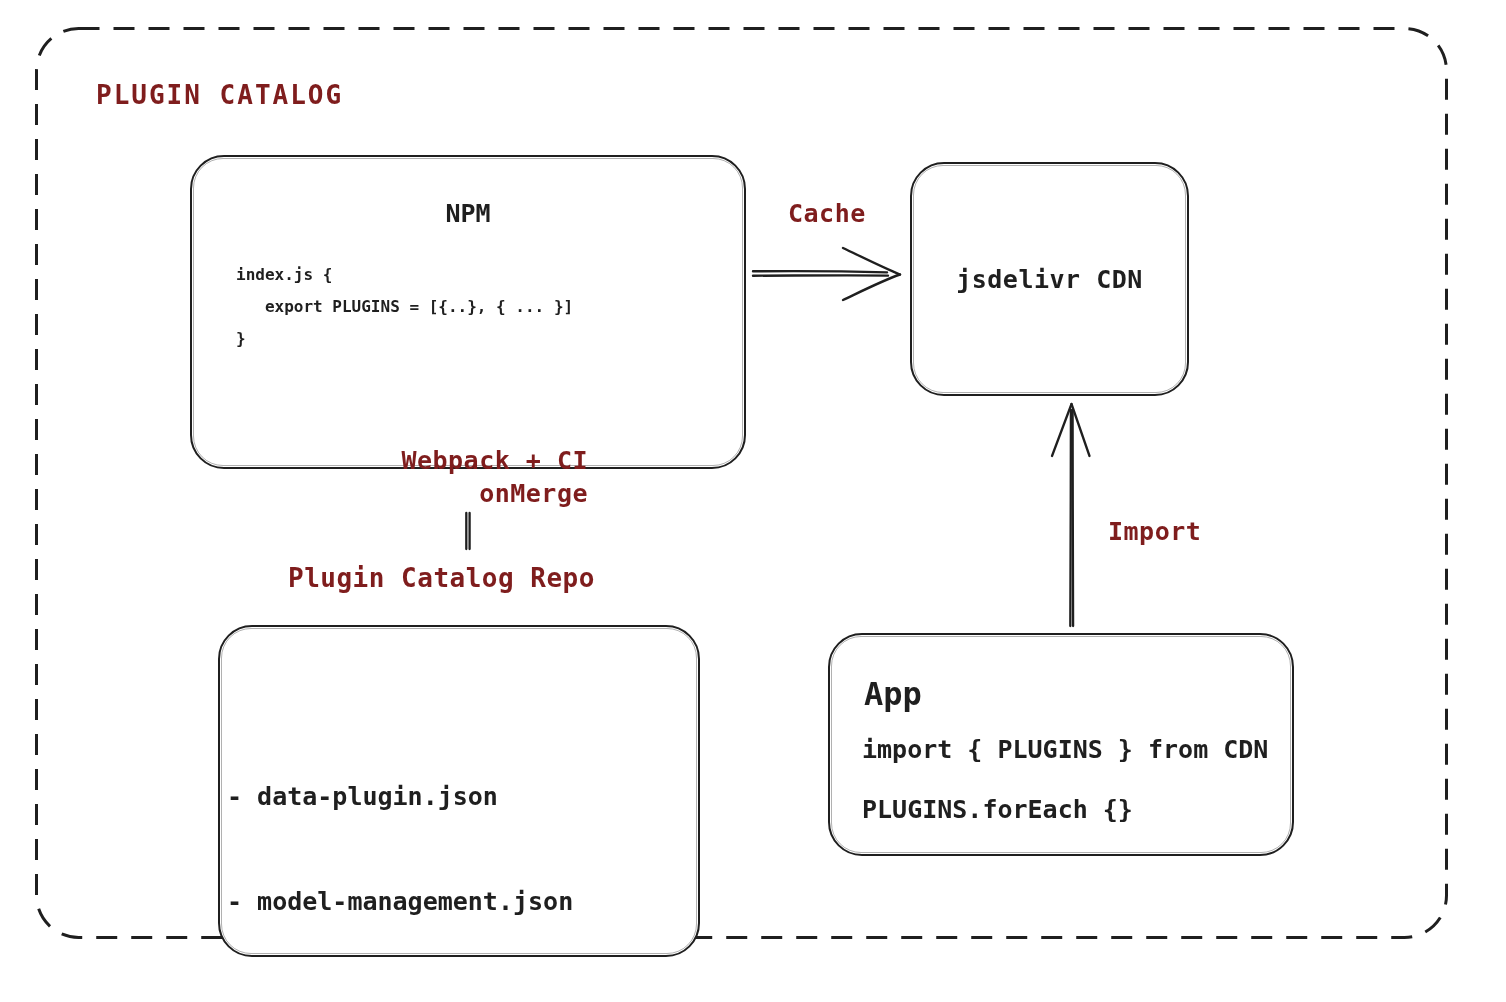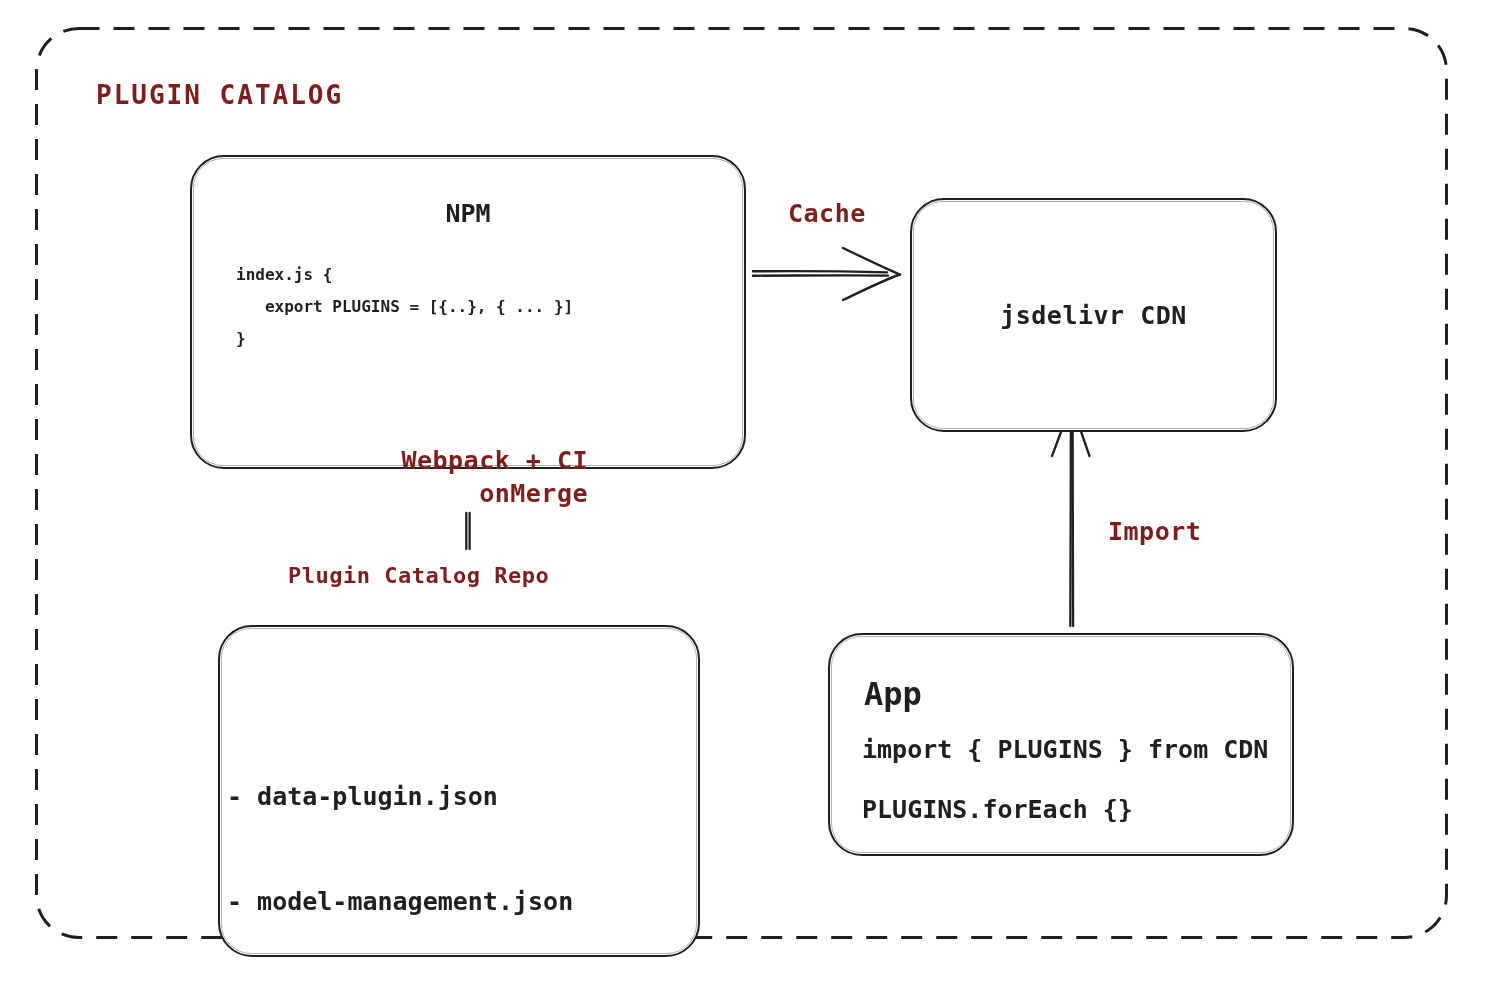--- a/index.html
+++ b/index.html
@@ -45,22 +45,22 @@
   .node::before {
     content: "";
     position: absolute;
     inset: 1px;
     border: 1px solid rgba(31,31,31,0.35);
     border-radius: 30px;
     pointer-events: none;
   }
 
   .npm-box   { left: 190px; top: 155px; width: 556px; height: 314px; }
-  .cdn-box   { left: 910px; top: 162px; width: 367px; height: 234px;
-               display: flex; align-items: center; justify-content: center; margin-top: 36px; }
+  .cdn-box   { left: 910px; top: 162px; width: 279px; height: 234px;
+               display: flex; align-items: center; justify-content: center; }
   .repo-box  { left: 218px; top: 625px; width: 482px; height: 332px; }
   .app-box   { left: 828px; top: 633px; width: 466px; height: 223px; }
 
   .npm-title {
     position: absolute;
     left: 0; right: 0;
     top: 42px;
     text-align: center;
     font-size: 25px;
     font-weight: 700;
@@ -100,21 +100,21 @@
 
   .diagram-title { left: 96px;  top: 80px;  font-size: 26px; letter-spacing: 2px; }
   .cache-label   { left: 788px; top: 199px; }
   .import-label  { left: 1108px; top: 517px; }
   .webpack-label {
     left: 348px; top: 444px; width: 240px;
     text-align: right;
     white-space: pre-line;
     line-height: 33px;
   }
-  .repo-label { left: 288px; top: 563px; font-size: 22px; }
+  .repo-label { left: 288px; top: 563px; font-size: 26px; }
 </style>
 </head>
 <body>
 
 <div class="stage">
 
   <svg class="overlay" viewBox="0 0 1506 1002">
 
     <rect x="36.5" y="28.5" width="1410" height="909" rx="42" fill="none" stroke="#1f1f1f" stroke-width="3" stroke-dasharray="21 14"></rect>
 

